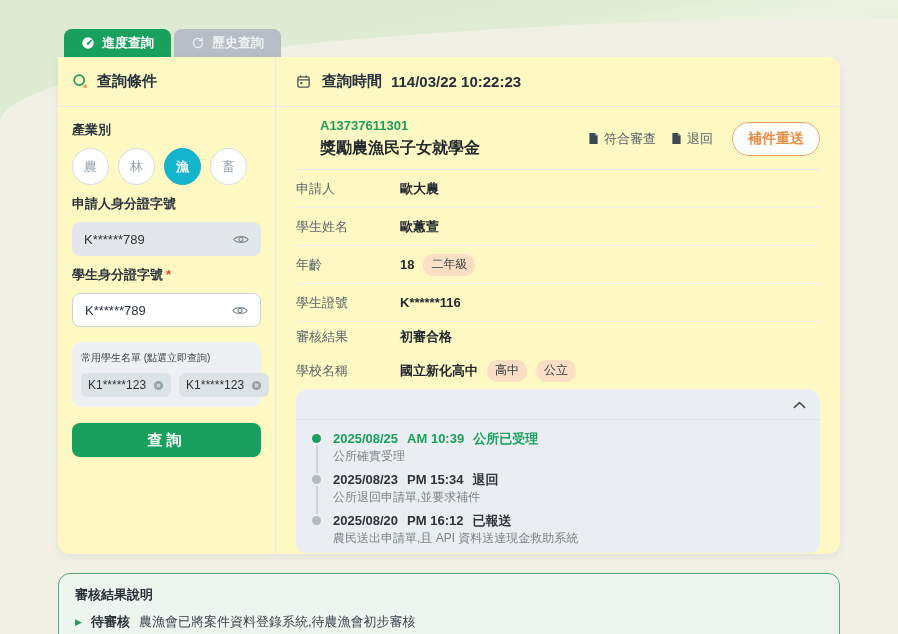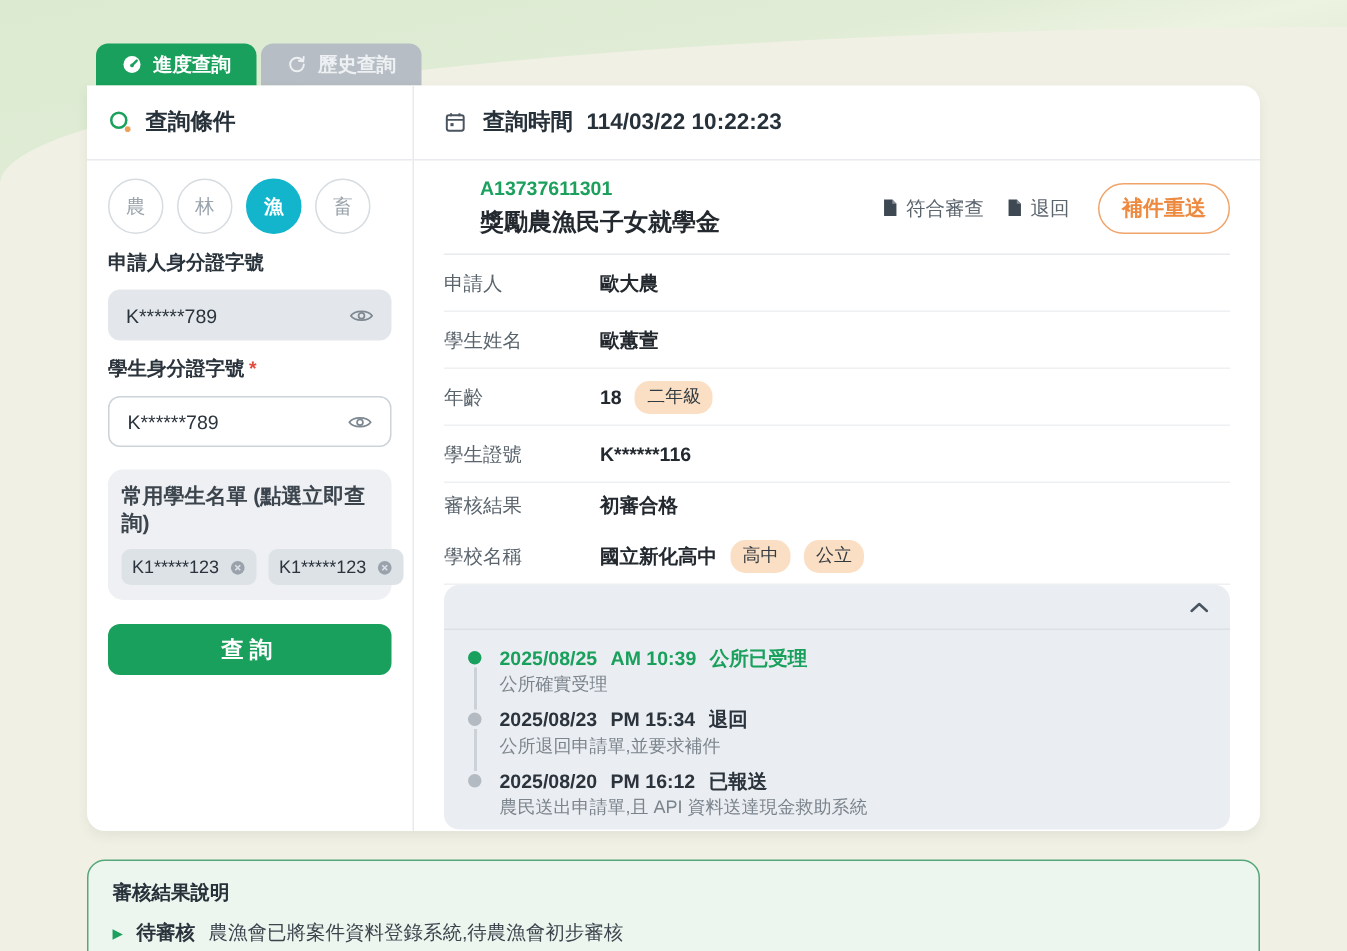--- a/index.html
+++ b/index.html
@@ -14,41 +14,41 @@
 
   
   .tabs { position:absolute; left:64px; top:29px; display:flex; gap:3px; }
   .tab { height:28px; padding:12px 17px; display:flex; align-items:center; gap:7px;
     border-radius:8px 8px 0 0; font-size:13px; font-weight:bold; cursor:pointer; }
   .tab.active { background:#18a05c; color:#fff; }
   .tab.inactive { background:#b6bdc4; color:#eef1f3; }
 
   
   .card { position:absolute; left:58px; top:57px; width:782px; height:497px;
-    background:#ffffff; border-radius:0 12px 12px 12px; box-shadow:0 3px 8px rgba(60,80,60,.08);
+    background:#fef9c3; border-radius:0 12px 12px 12px; box-shadow:0 3px 8px rgba(60,80,60,.08);
     display:flex; overflow:hidden; }
 
   
   .sidebar { width:218px; border-right:1px solid #e8eaed; display:flex; flex-direction:column; }
   .side-head { height:50px; flex:none; display:flex; align-items:center; gap:8px;
     padding:0 14px; border-bottom:1px solid #e8eaed; font-size:15px; font-weight:bold; color:#27313a; }
   .side-body { padding:12px 14px; }
   .f-label { font-size:13px; font-weight:bold; color:#2b343d; margin:10px 0 9px; }
   .f-label:first-child { margin-top:2px; }
   .req { color:#e24a3b; margin-left:3px; }
   .industries { display:flex; gap:9px; margin-bottom:8px; }
   .circle { width:37px; height:37px; border-radius:50%; border:1px solid #d7dce0; background:#fff;
     display:flex; align-items:center; justify-content:center; font-size:13px; color:#9aa4ac; cursor:pointer; }
   .circle.selected { background:#12b5cb; border-color:#12b5cb; color:#fff; font-weight:bold; }
   .input { height:34px; border-radius:8px; display:flex; align-items:center; justify-content:space-between;
     padding:0 12px; font-size:13px; color:#2b343d; cursor:text; }
   .input.disabled { background:#e3e7eb; }
   .input.normal { background:#fff; border:1px solid #ccd3d9; }
   .recent-box { background:#eef0f3; border-radius:10px; padding:9px 9px 10px; margin-top:15px; }
-  .recent-label { font-size:14px; color:#3c454d; margin-bottom:8px;font-weight:bold; }
+  .recent-label { font-size:10px; color:#3c454d; margin-bottom:8px; }
   .chips { display:flex; gap:8px; }
   .chip { background:#dde2e7; border-radius:6px; padding:5px 7px; font-size:12px; color:#2b343d;
     display:flex; align-items:center; gap:7px; cursor:pointer; }
   .search-btn { margin-top:16px; width:100%; height:34px; background:#18a05c; border:none;
     border-radius:8px; color:#fff; font-size:15px; font-weight:bold; letter-spacing:4px; cursor:pointer;
     font-family:inherit; }
 
   
   .main { flex:1; display:flex; flex-direction:column; }
   .main-head { height:50px; flex:none; display:flex; align-items:center; gap:9px; padding:0 20px;
@@ -128,20 +128,21 @@
     <div class="side-head">
       <span>
         <svg width="17" height="17" viewBox="0 0 18 18">
             <circle cx="7.6" cy="7.6" r="5.3" fill="none" stroke="#1ca05e" stroke-width="1.8"></circle>
             <circle cx="13.9" cy="13.9" r="2" fill="#f0a05a"></circle>
           </svg>
       </span>
       <span>查詢條件</span>
     </div>
     <div class="side-body">
+      <div class="f-label">產業別</div>
       <div class="industries">
         <div class="circle">農</div>
         <div class="circle">林</div>
         <div class="circle selected">漁</div>
         <div class="circle">畜</div>
       </div>
 
       <div class="f-label">申請人身分證字號</div>
       <div class="input disabled">
         <span>K******789</span>

